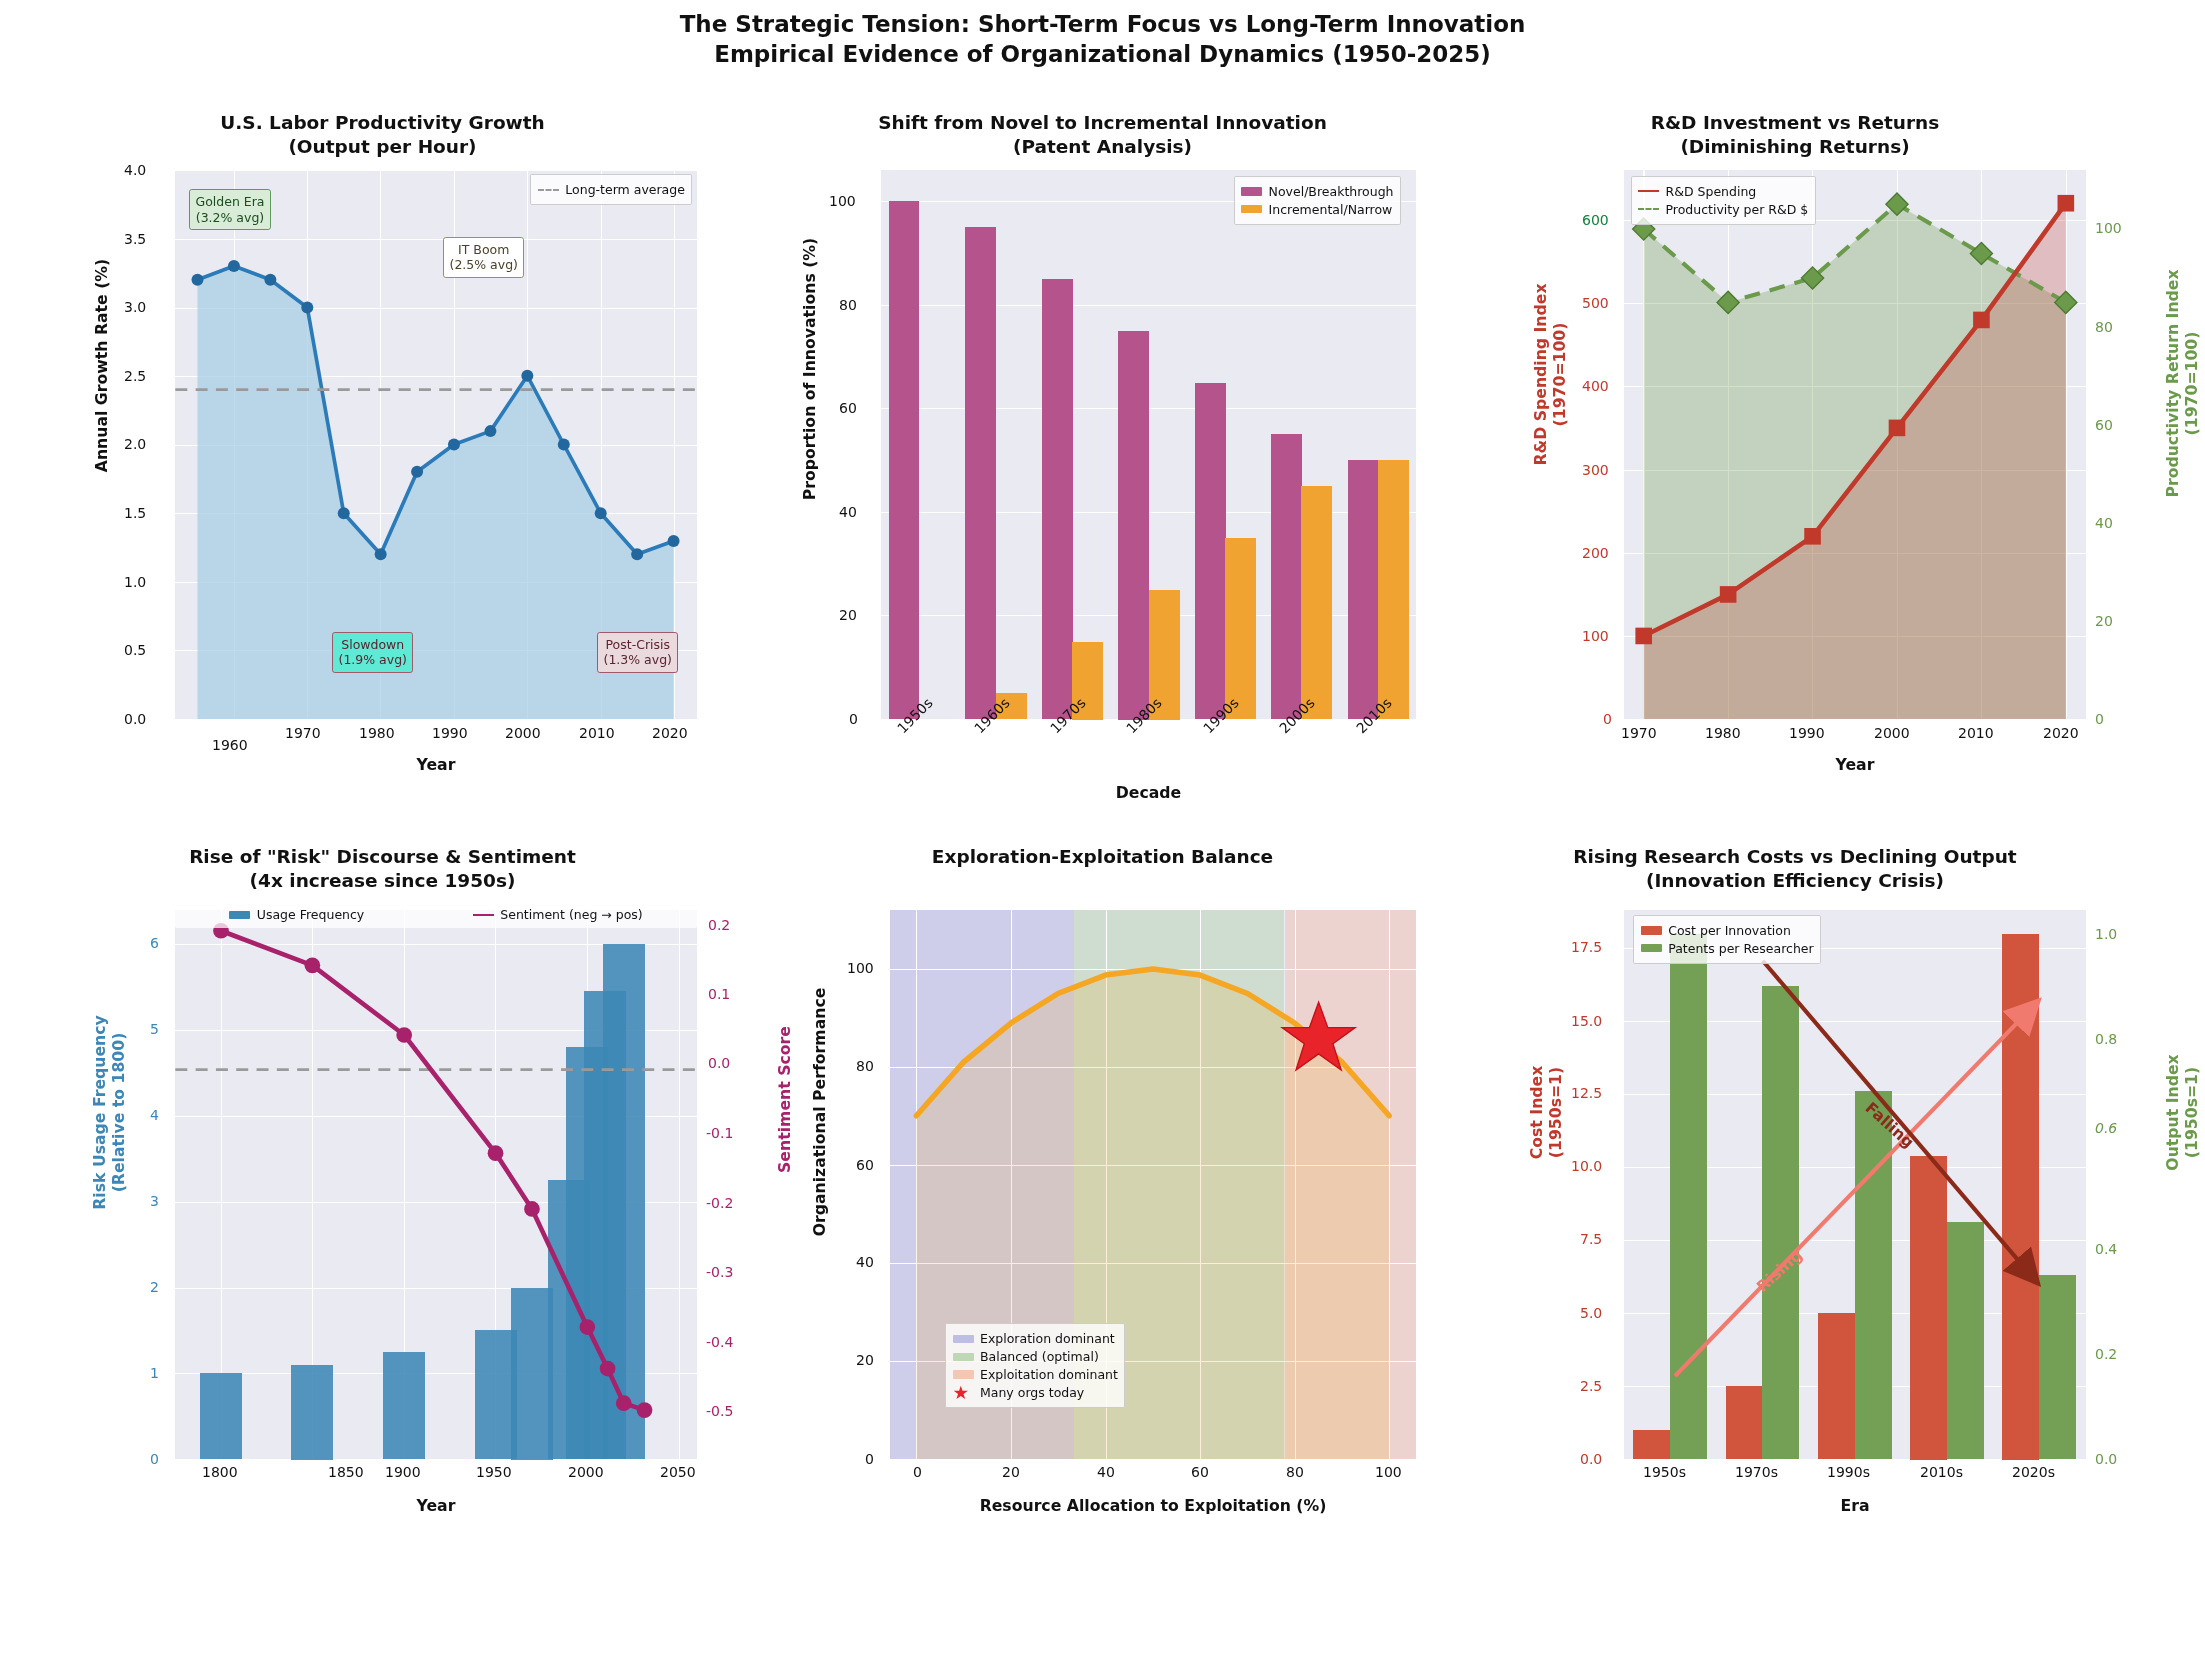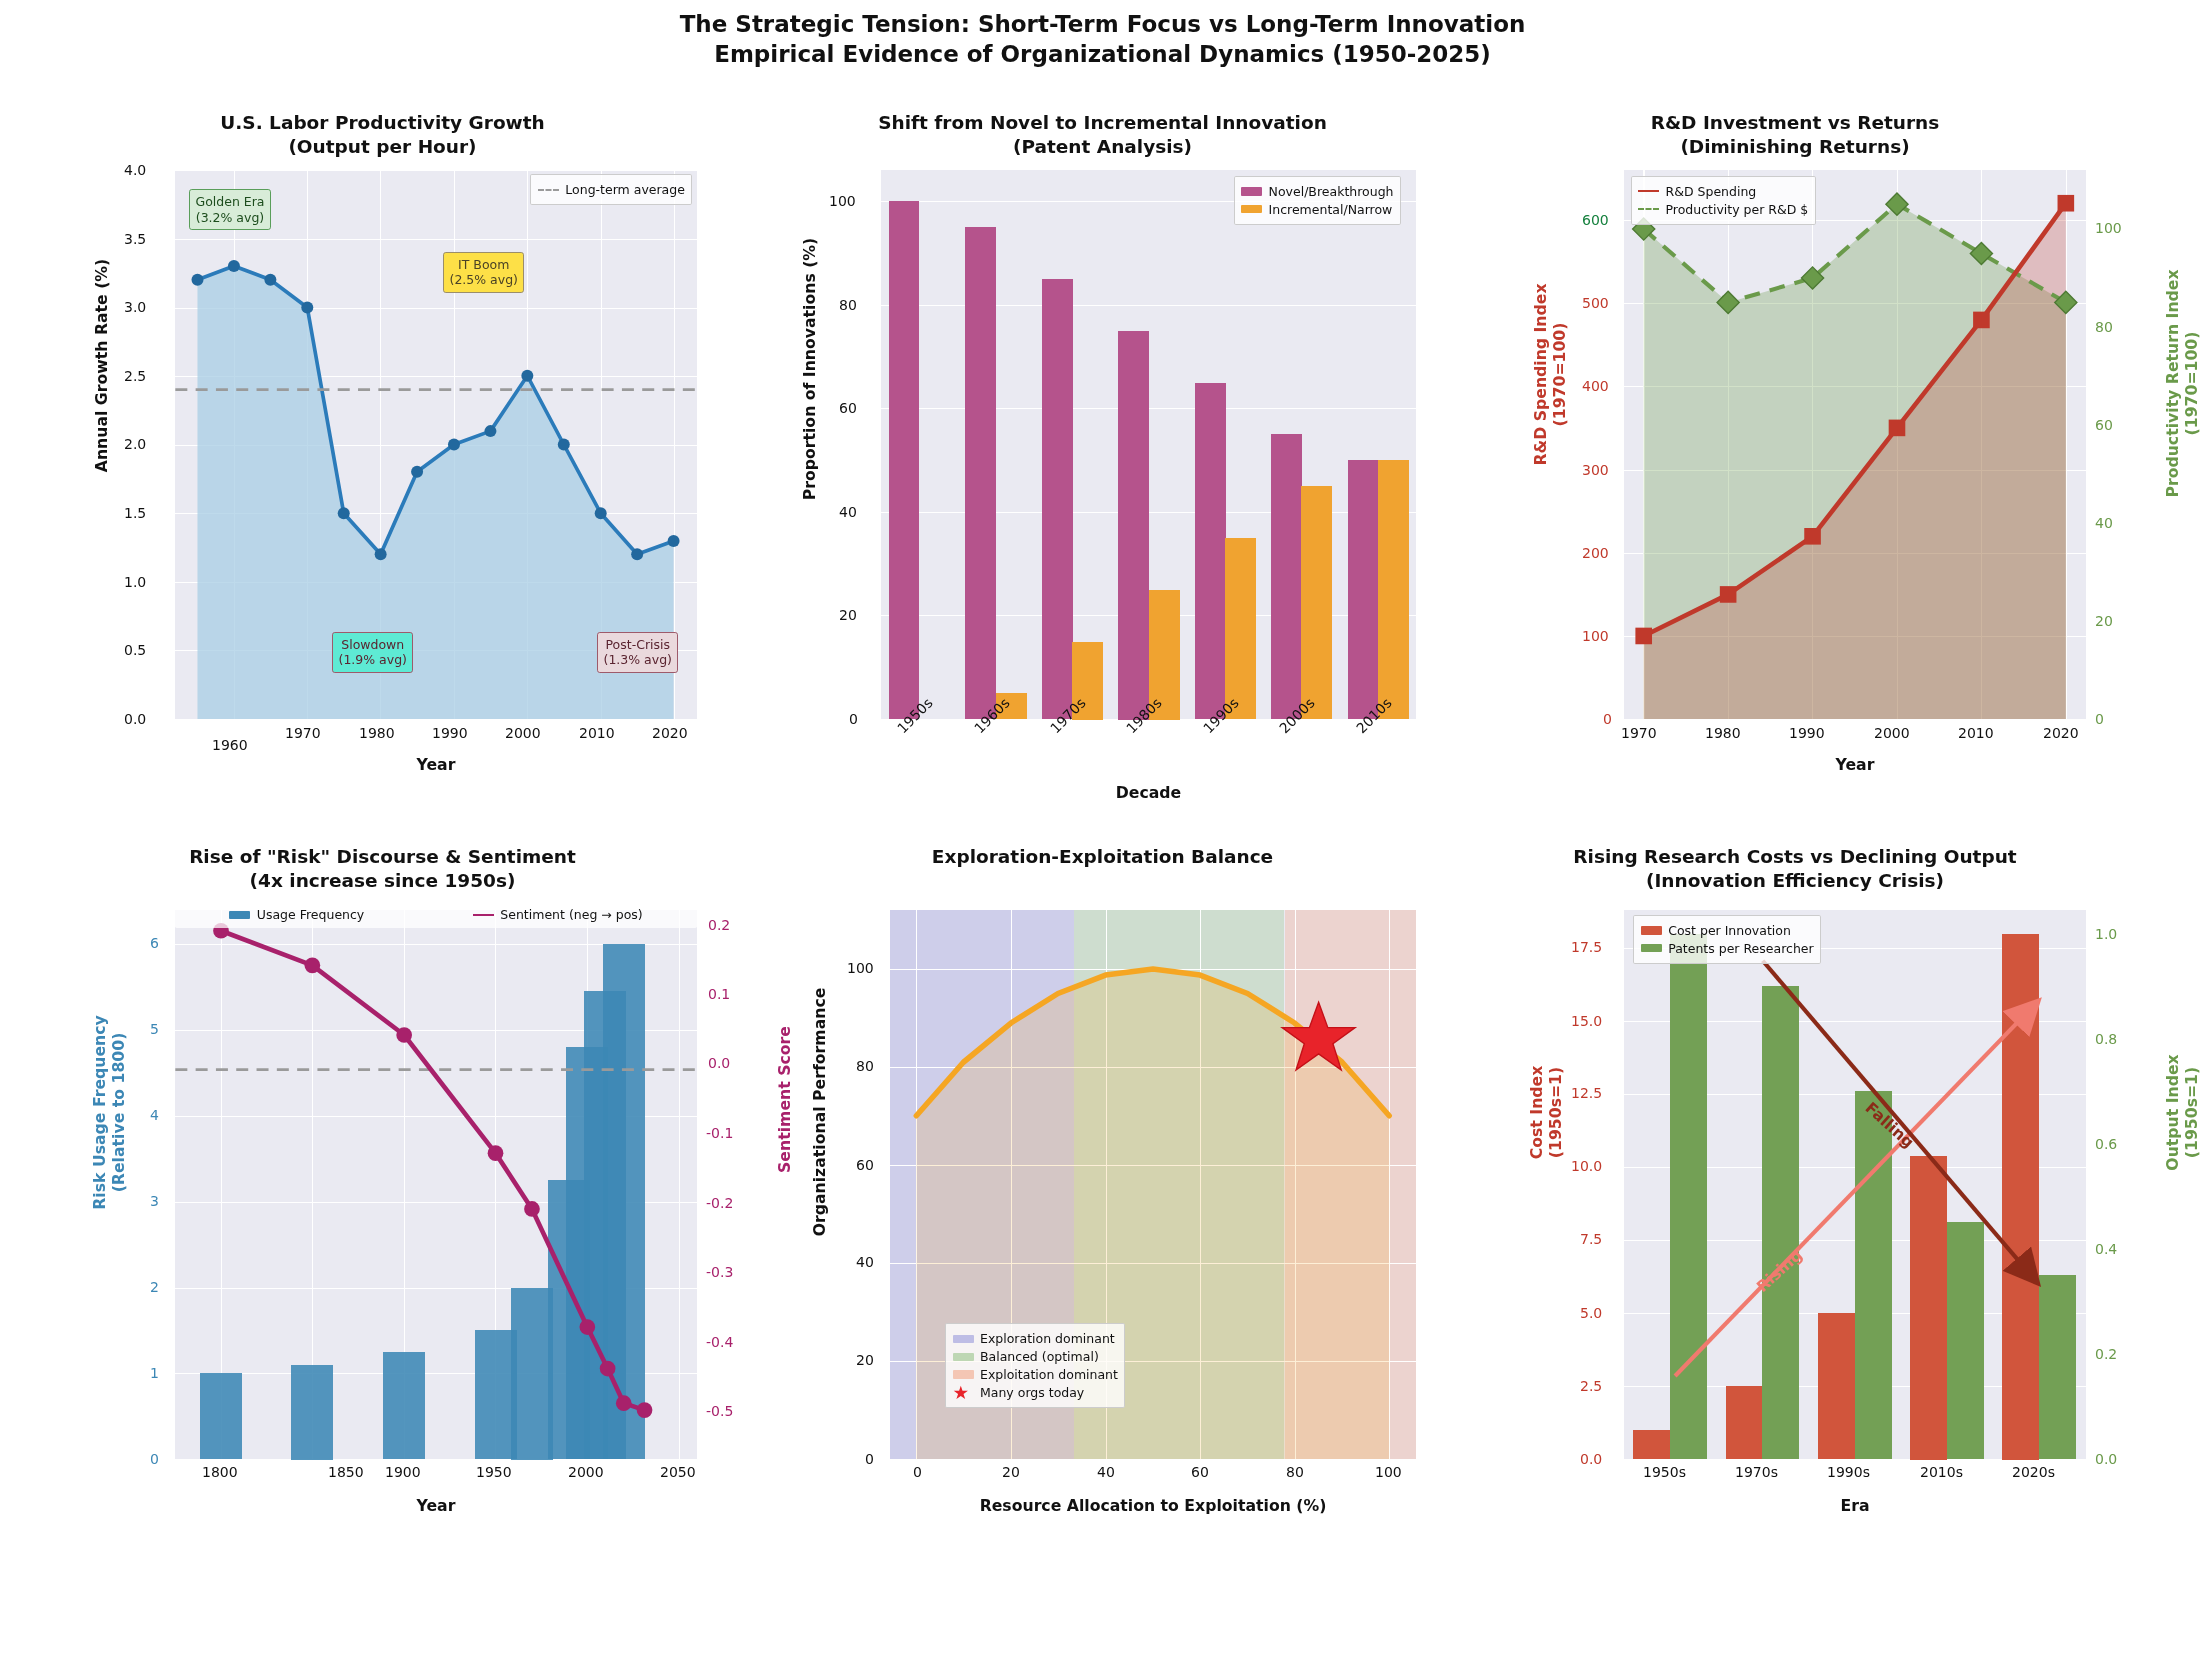--- a/index.html
+++ b/index.html
@@ -85,21 +85,21 @@
         <div class="lgrow">
           <span class="lgline" style="border-top-color:#9a9a9a;border-top-style:dashed;"></span>
           <span>Long-term average</span>
         </div>
       </div>
 
       <div class="note" style="left:14px;top:19.4px;background:#d8ecd8;border:0.9px solid #5a9e5a;color:#1d4d1d;">
         <div>Golden Era</div>
         <div>(3.2% avg)</div>
       </div>
-      <div class="note" style="left:268px;top:82px;background:#fde047;border:0.9px solid #9b8e6a;color:#4a4226;">
+      <div class="note" style="left:268px;top:67px;background:#ffffff;border:0.9px solid #9b8e6a;color:#4a4226;">
         <div>IT Boom</div>
         <div>(2.5% avg)</div>
       </div>
       <div class="note" style="left:157px;top:462px;background:#5eead4;border:0.9px solid #9e5a6a;color:#5a2430;">
         <div>Slowdown</div>
         <div>(1.9% avg)</div>
       </div>
       <div class="note" style="left:422px;top:462px;background:#ead9dd;border:0.9px solid #9e5a6a;color:#5a2430;">
         <div>Post-Crisis</div>
         <div>(1.3% avg)</div>
@@ -502,21 +502,21 @@
     <div class="tick" style="left:85px;top:460px;color:#c0392b;">5.0</div>
     <div class="tick" style="left:85px;top:386px;color:#c0392b;">7.5</div>
     <div class="tick" style="left:76px;top:313px;color:#c0392b;">10.0</div>
     <div class="tick" style="left:76px;top:240px;color:#c0392b;">12.5</div>
     <div class="tick" style="left:76px;top:168px;color:#c0392b;">15.0</div>
     <div class="tick" style="left:76px;top:94px;color:#c0392b;">17.5</div>
 
     <div class="tick" style="left:600px;top:606px;color:#6a9a4a;">0.0</div>
     <div class="tick" style="left:600px;top:501px;color:#6a9a4a;">0.2</div>
     <div class="tick" style="left:600px;top:396px;color:#6a9a4a;">0.4</div>
-    <div class="tick" style="left:600px;top:291px;color:#6a9a4a;">0.6</div>
+    <div class="tick" style="left:600px;top:275px;color:#6a9a4a;font-style:italic;">0.6</div>
     <div class="tick" style="left:600px;top:186px;color:#6a9a4a;">0.8</div>
     <div class="tick" style="left:600px;top:81px;color:#6a9a4a;">1.0</div>
 
     <div class="tick" style="left:148px;top:619px;">1950s</div>
     <div class="tick" style="left:240px;top:619px;">1970s</div>
     <div class="tick" style="left:332px;top:619px;">1990s</div>
     <div class="tick" style="left:425px;top:619px;">2010s</div>
     <div class="tick" style="left:517px;top:619px;">2020s</div>
 
     <div class="axlabel" style="left:129px;top:651px;width:462px;">Era</div>

